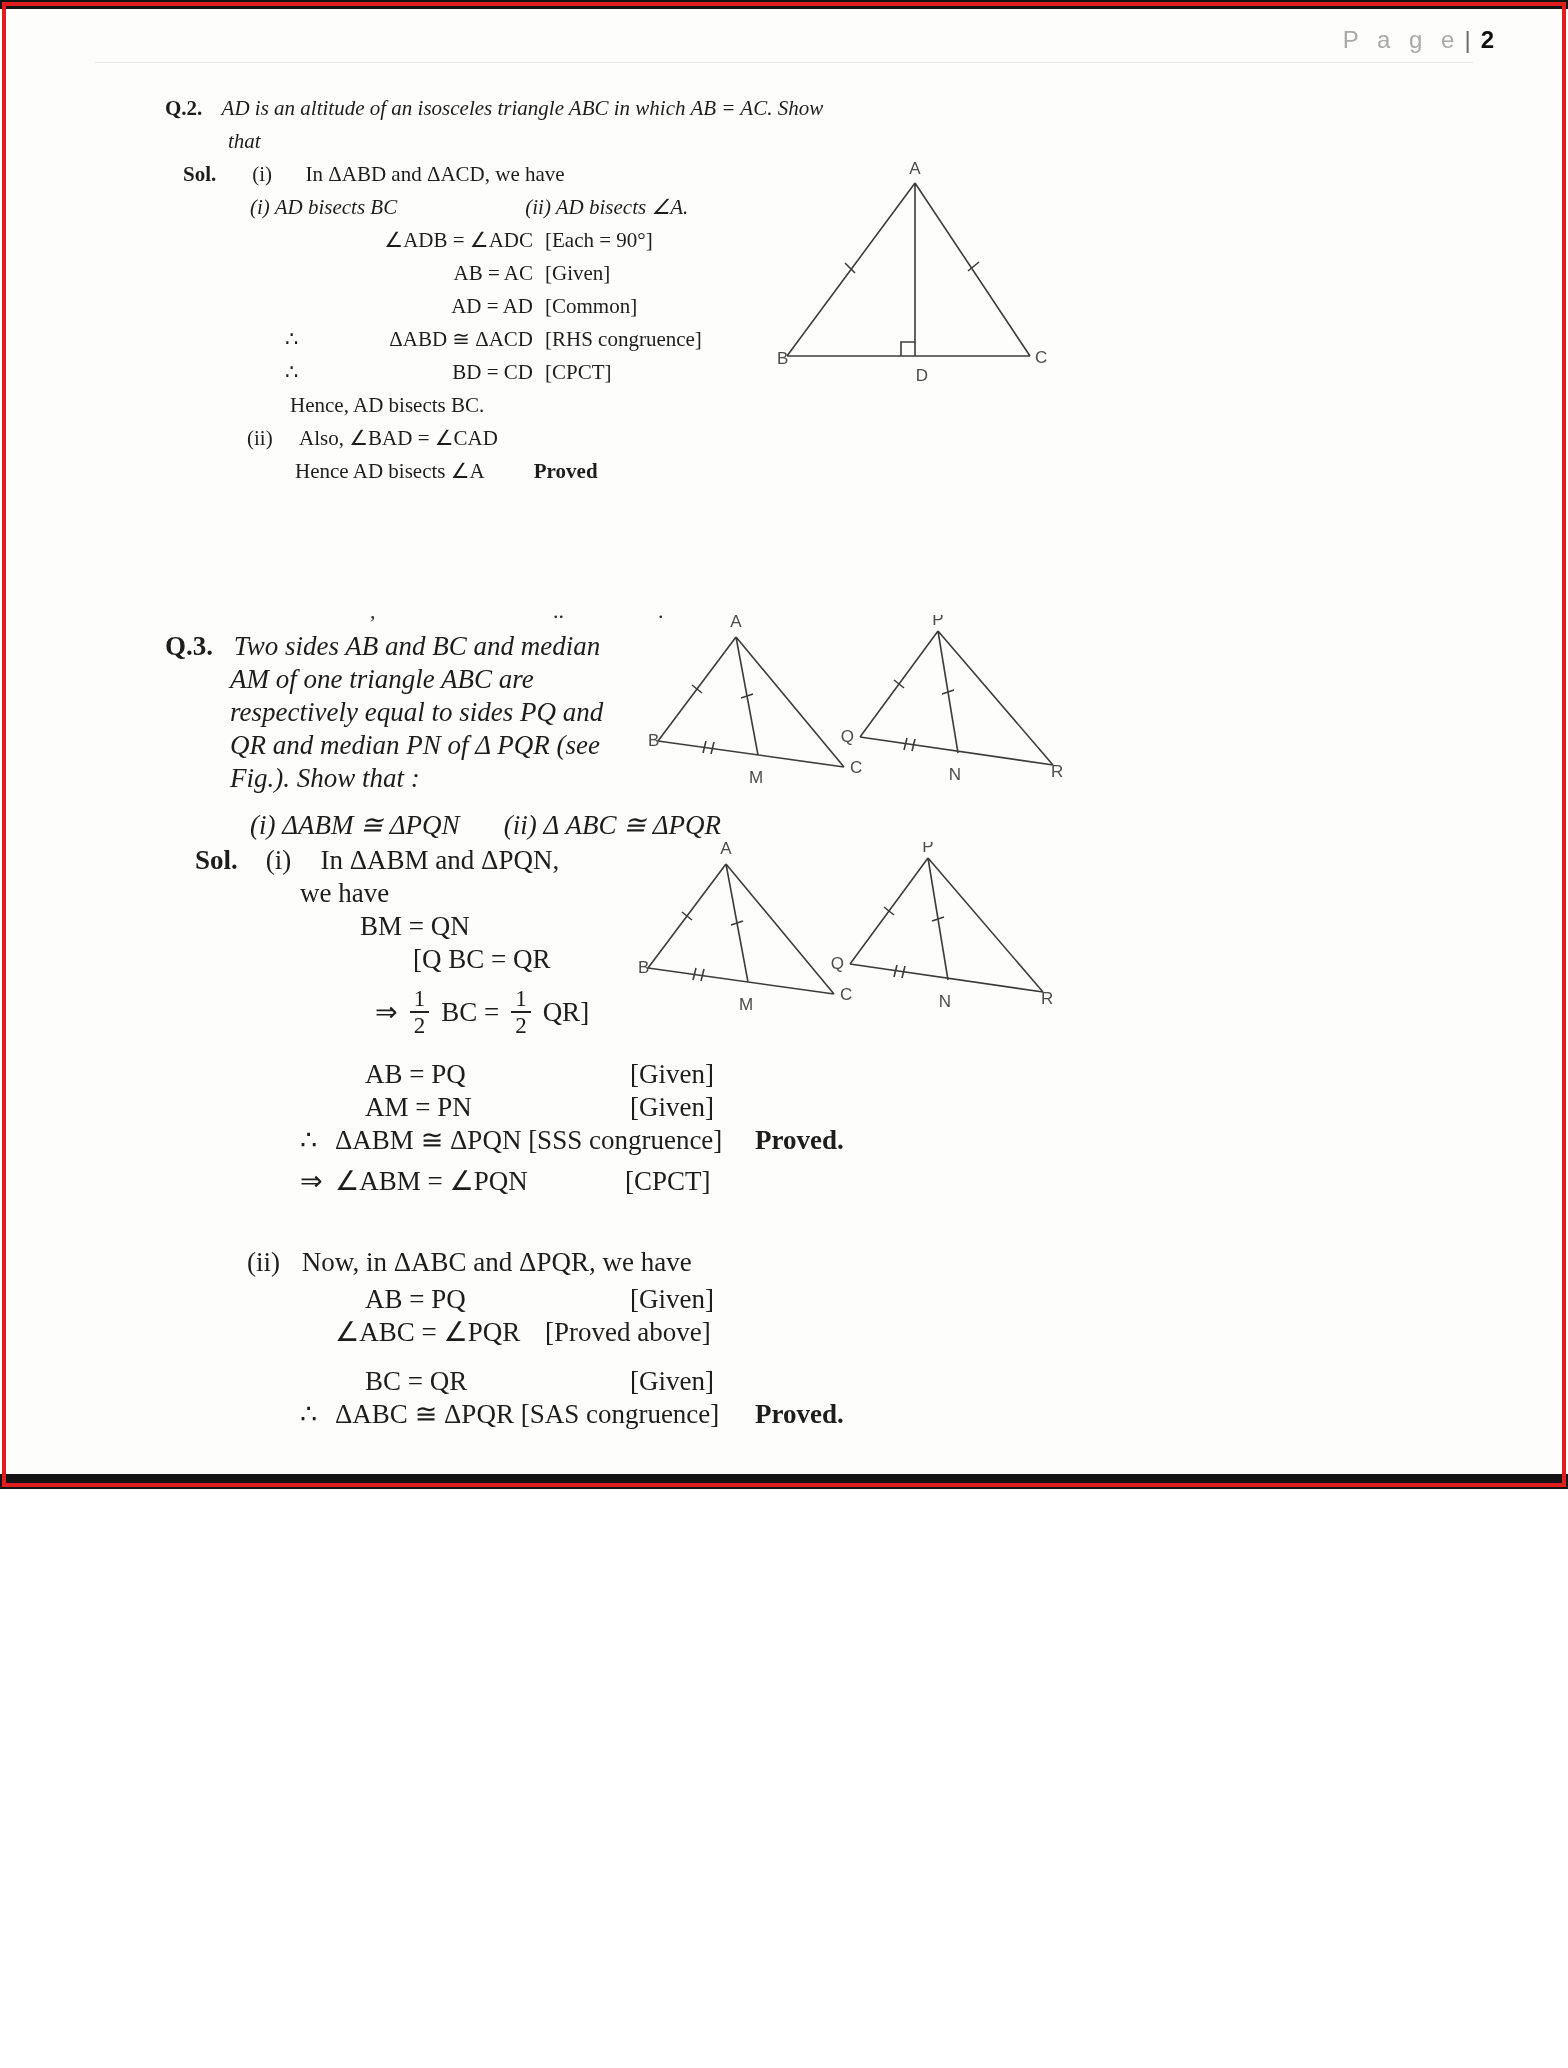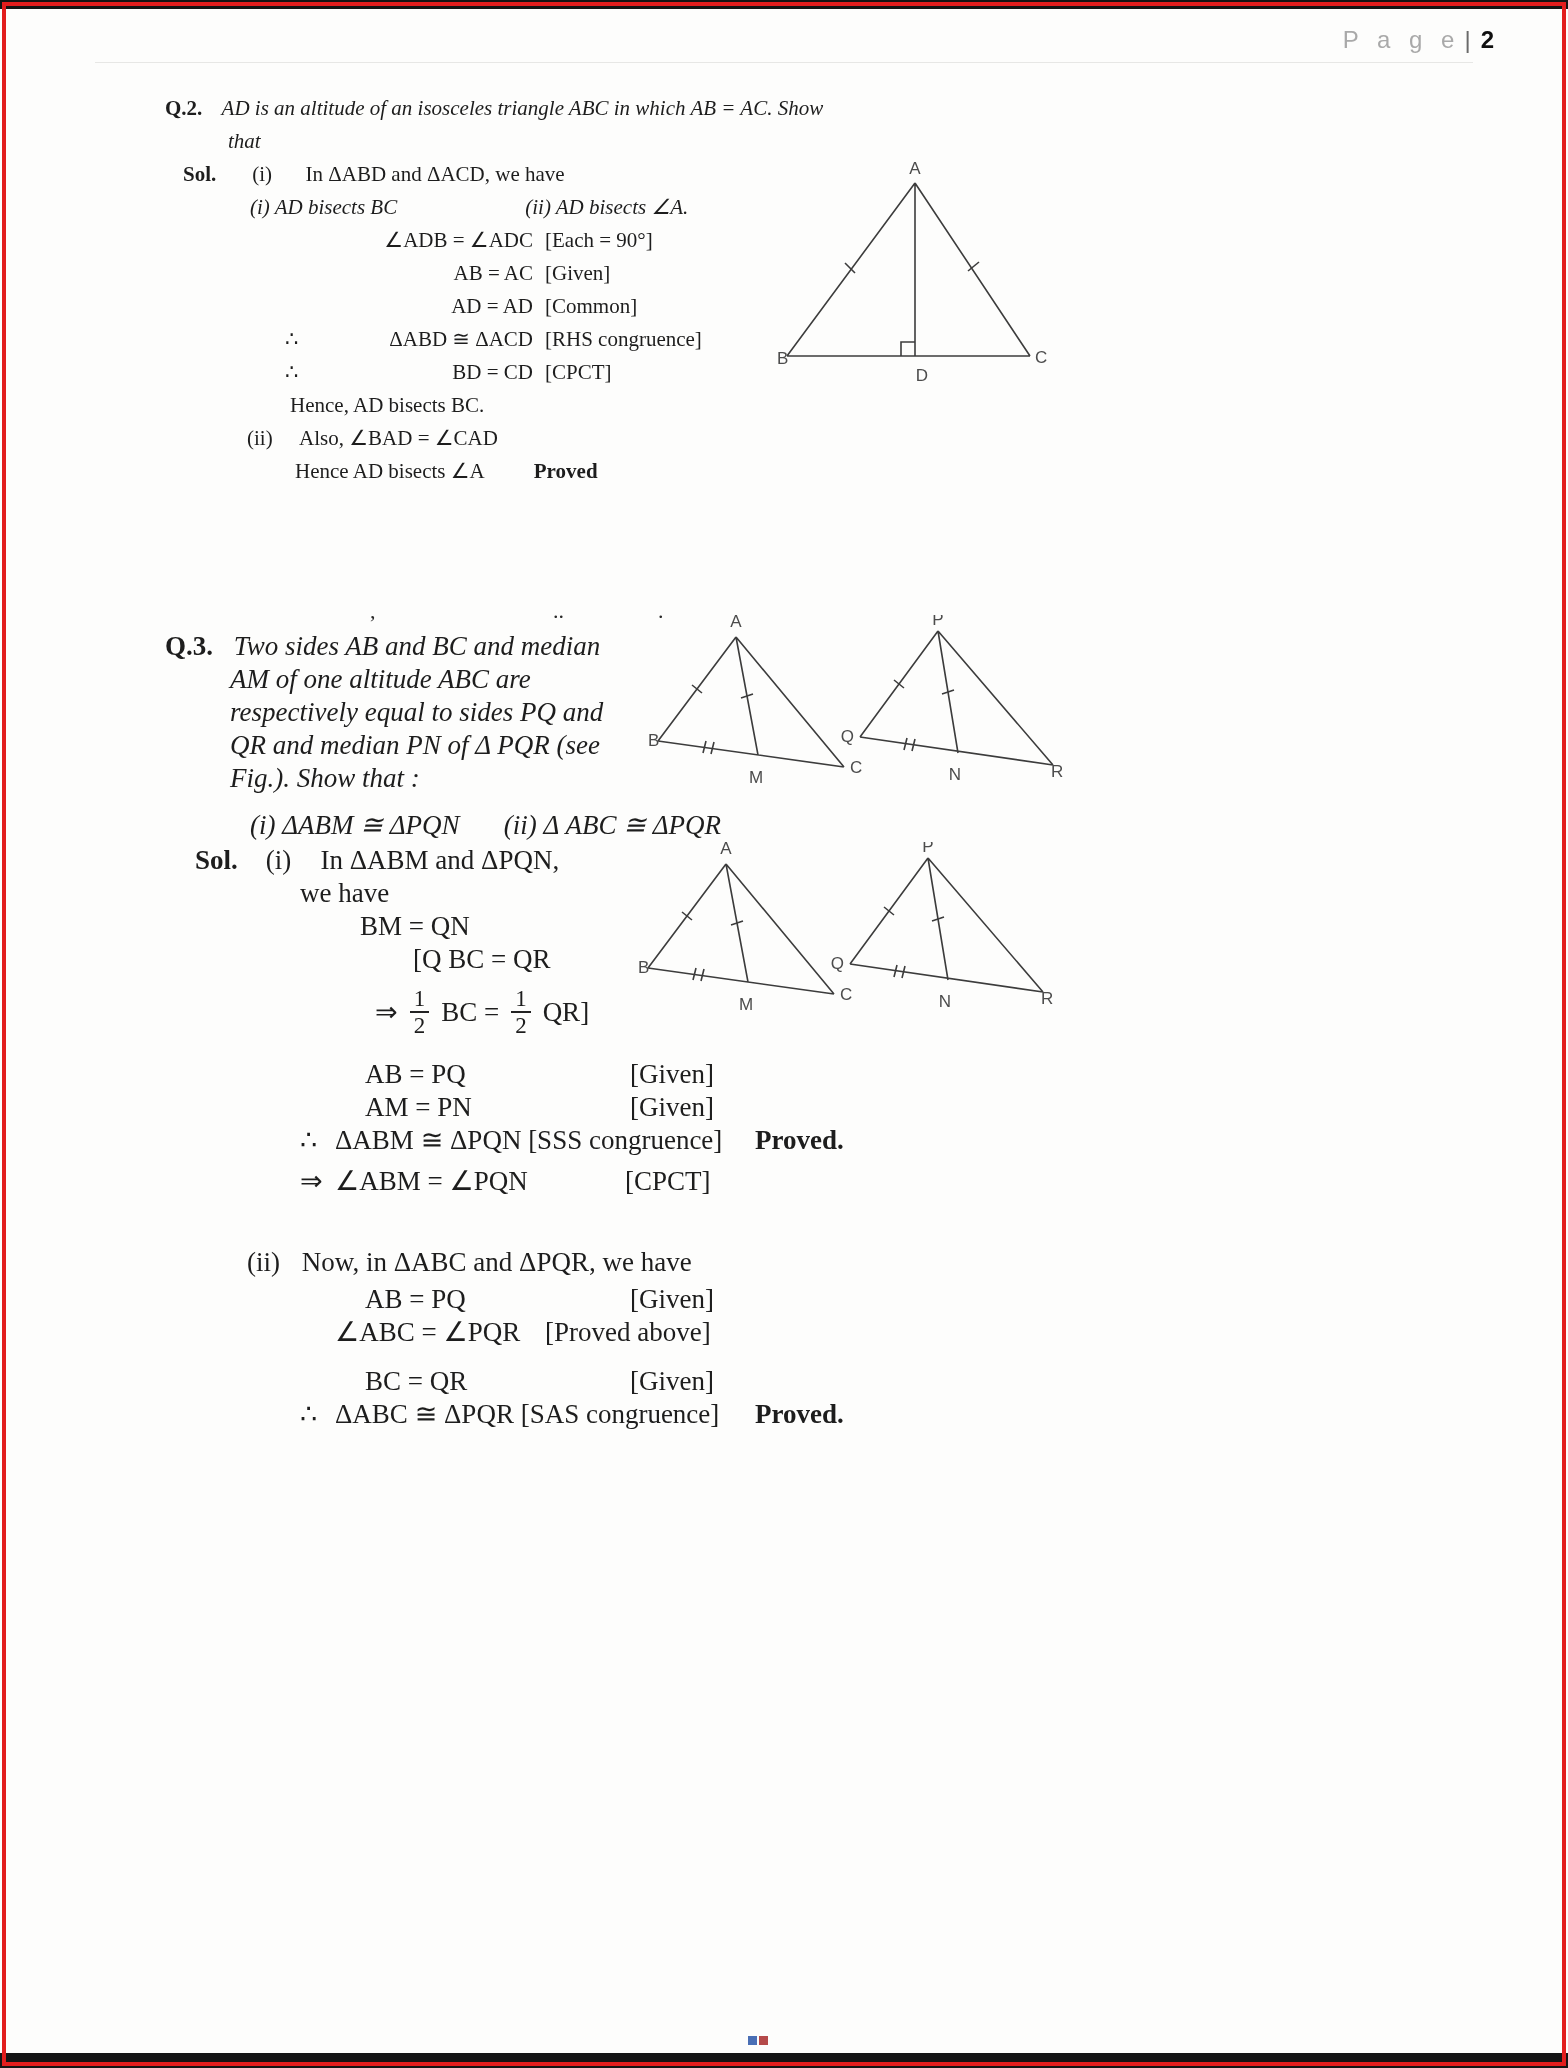--- a/index.html
+++ b/index.html
@@ -1,18 +1,18 @@
 <!DOCTYPE html>
 <html><head>
 <meta charset="utf-8">
 <style>
   * { margin:0; padding:0; box-sizing:border-box; }
   html,body { background:#ffffff; }
   .page {
-    position:relative; width:1568px; height:2068px; background:#fdfdfc;
+    position:relative; width:1568px; height:1489px; background:#fdfdfc;
     font-family:"Liberation Serif", serif; color:#1d1d1d; overflow:hidden;
   }
   .topbar { position:absolute; top:0; left:0; right:0; height:9px; background:#141414; z-index:6; }
   .bottombar { position:absolute; bottom:0; left:0; right:0; height:15px; background:#141414; z-index:6; }
   .redframe { position:absolute; inset:2px; border:4px solid #e21d1d; pointer-events:none; z-index:7; }
   .header {
     position:absolute; top:26px; right:74px; font-family:"Liberation Sans", sans-serif;
     font-size:24px; color:#a9a9a9; letter-spacing:6px;
   }
   .header .bar { color:#6a6a6a; margin:0 4px; }
@@ -117,21 +117,21 @@
 
   <span class="artifact" style="left:370px;top:598px">,</span>
   <span class="artifact" style="left:553px;top:598px">..</span>
   <span class="artifact" style="left:658px;top:598px">.</span>
 
   <section class="q3">
     <div class="line">
       <span class="bold">Q.3.</span>
       <span class="ital" style="margin-left:14px">Two sides AB and BC and median</span>
     </div>
-    <div class="line ital" style="margin-left:65px">AM of one altitude ABC are</div>
+    <div class="line ital" style="margin-left:65px">AM of one triangle ABC are</div>
     <div class="line ital" style="margin-left:65px">respectively equal to sides PQ and</div>
     <div class="line ital" style="margin-left:65px">QR and median PN of Δ PQR (see</div>
     <div class="line ital" style="margin-left:65px">Fig.). Show that :</div>
     <div class="line" style="margin-left:85px;margin-top:14px">
       <span class="ital" style="display:inline-block;width:247px">(i)  ΔABM ≅ ΔPQN</span>
       <span class="ital">(ii) Δ ABC ≅ ΔPQR</span>
     </div>
     <div class="line" style="margin-top:2px">
       <span class="bold" style="display:inline-block;width:64px;margin-left:30px">Sol.</span>
       <span style="display:inline-block;width:48px">(i)</span>

